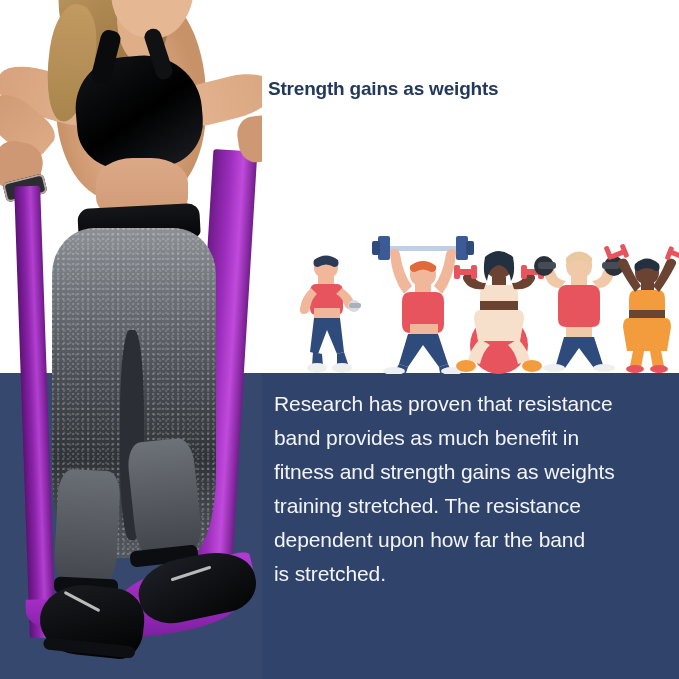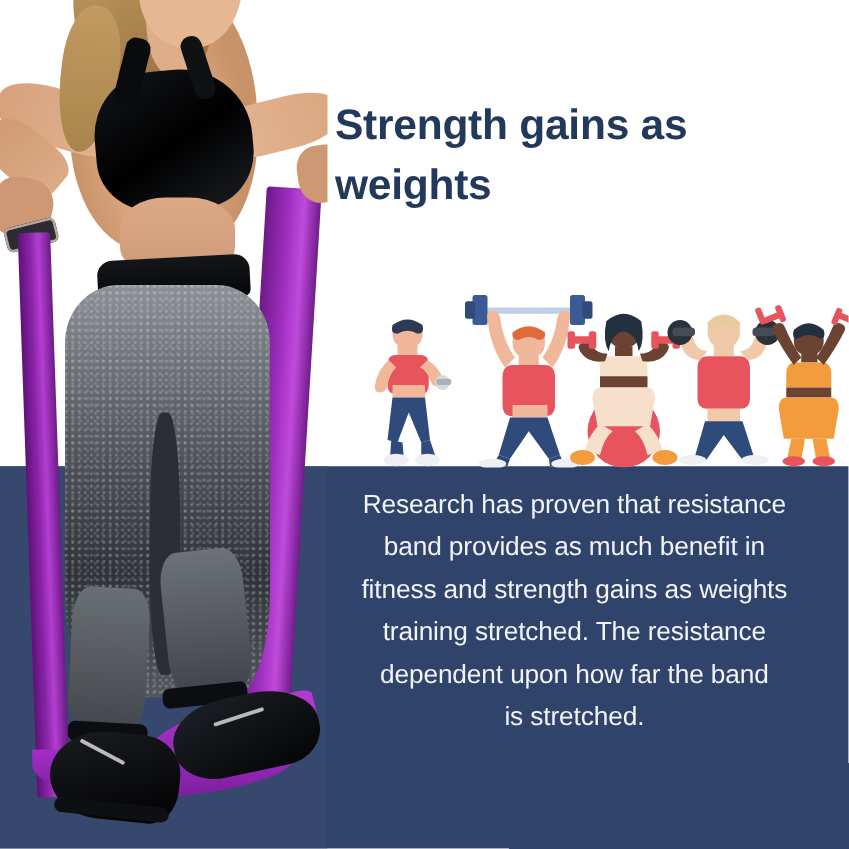--- a/index.html
+++ b/index.html
@@ -196,36 +196,35 @@
     position:absolute;left:120px;top:566px;width:136px;height:46px;
     background:linear-gradient(200deg,#B53AD6,#8A23A8);
     border-radius:40% 10% 50% 30%;
     transform:rotate(-14deg);
   }
 
   
   .heading{
     position:absolute;left:268px;top:76px;width:404px;
     color:#23395B;
-    font-size:34px;line-height:1.42;font-weight:bold;
+    font-size:19px;line-height:1.42;font-weight:bold;
     letter-spacing:-.2px;
   }
 
   
   .figures{
     position:absolute;left:286px;top:214px;width:393px;height:160px;
   }
   .fig{position:absolute;bottom:0;}
 
   
   .body-panel{
-    position:absolute;left:252px;top:373px;width:417px;height:306px;
+    position:absolute;left:262px;top:373px;width:417px;height:306px;
     padding:14px 14px 0 12px;
     box-sizing:border-box;
-    text-align:center;
   }
   .body-text{
     color:#F2F4F7;
     font-size:21px;
     line-height:1.62;
     letter-spacing:-.1px;
   }
   .body-text p{margin:0;}
 </style>
 </head>

